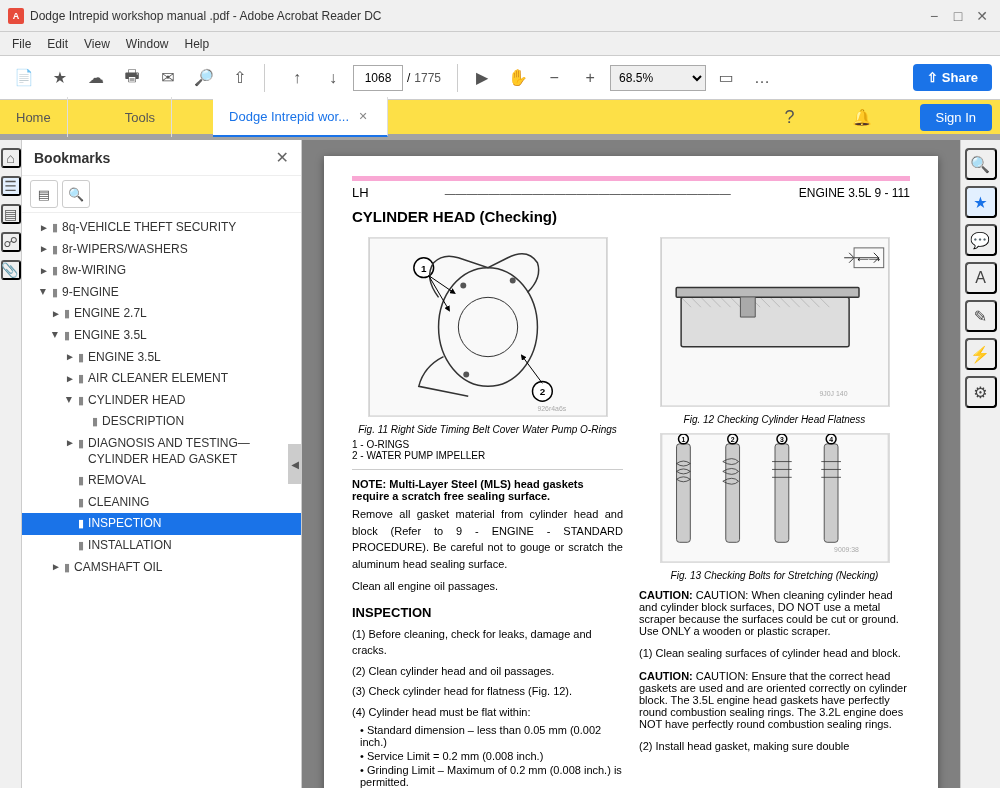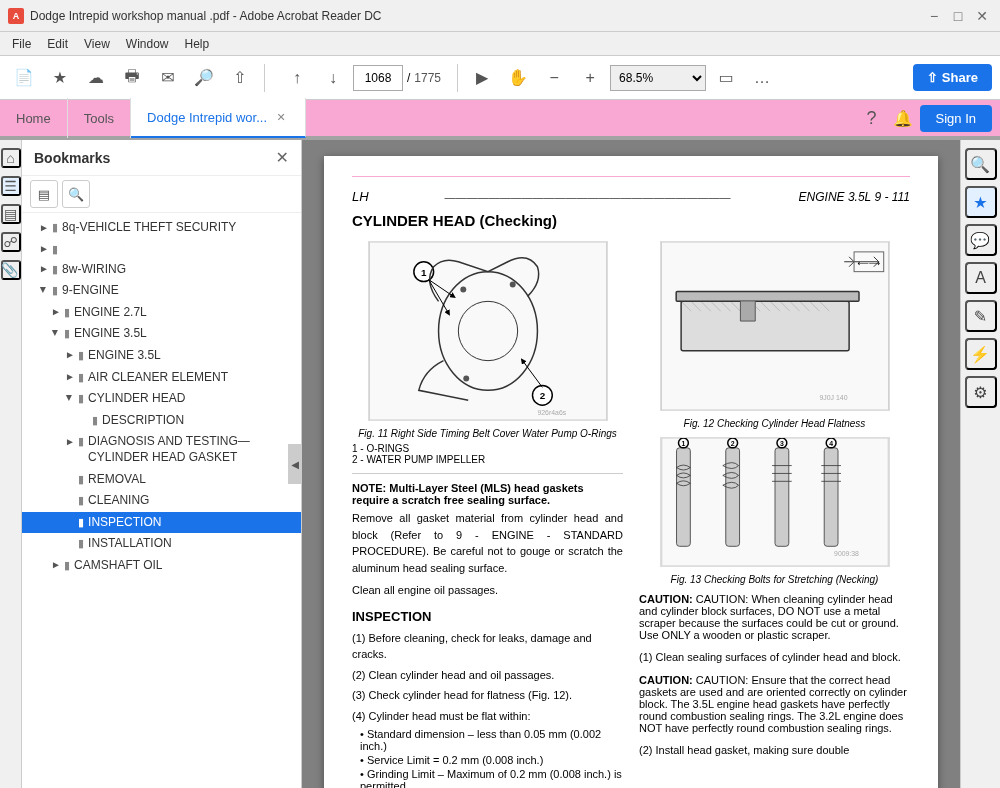--- a/index.html
+++ b/index.html
@@ -21,21 +21,21 @@
     .toolbar { height: 44px; background: #fff; border-bottom: 1px solid #ccc; display: flex; align-items: center; padding: 0 8px; gap: 4px; }
     .toolbar-btn { width: 32px; height: 32px; border: none; background: none; cursor: pointer; display: flex; align-items: center; justify-content: center; font-size: 16px; color: #555; border-radius: 4px; }
     .toolbar-separator { width: 1px; height: 28px; background: #ccc; margin: 0 4px; }
     .page-nav { display: flex; align-items: center; gap: 4px; margin: 0 8px; }
     .page-input { width: 50px; height: 26px; border: 1px solid #aaa; text-align: center; font-size: 12px; }
     .page-total { font-size: 12px; color: #555; }
     .zoom-select { height: 26px; border: 1px solid #aaa; font-size: 12px; padding: 0 4px; width: 96px; }
     .share-btn { margin-left: auto; background: #1a73e8; color: white; border: none; padding: 6px 14px; border-radius: 4px; cursor: pointer; font-size: 13px; font-weight: bold; display: flex; align-items: center; gap: 4px; }
 
     
-    .nav-tabs { height: 40px; background: #f9a8d4; border-bottom: 4px solid #a3a3a3; display: flex; align-items: center; }
+    .nav-tabs { height: 40px; background: #fde047; border-bottom: 6px solid #a3a3a3; display: flex; align-items: center; gap: 41px; }
     .nav-tab { padding: 0 16px; height: 40px; display: flex; align-items: center; font-size: 13px; cursor: pointer; color: #555; border-right: 1px solid #ddd; }
     .nav-tab.active { background: white; color: #1a73e8; border-bottom: 2px solid #1a73e8; }
     .nav-tab-close { margin-left: 6px; width: 16px; height: 16px; border-radius: 50%; display: flex; align-items: center; justify-content: center; font-size: 11px; color: #888; }
     .help-btn { margin-left: auto; width: 32px; height: 32px; border: none; background: none; cursor: pointer; display: flex; align-items: center; justify-content: center; color: #555; font-size: 18px; border-radius: 50%; }
     .bell-btn { width: 32px; height: 32px; border: none; background: none; cursor: pointer; font-size: 16px; color: #555; border-radius: 50%; display: flex; align-items: center; justify-content: center; }
     .sign-in-btn { background: #1a73e8; color: white; border: none; padding: 6px 16px; border-radius: 4px; cursor: pointer; font-size: 13px; margin-right: 8px; }
 
     
     .main-area { display: flex; height: calc(788px - 32px - 24px - 44px - 40px); }
 
@@ -70,21 +70,21 @@
 
     
     .right-panel { width: 40px; background: #f0f0f0; border-left: 1px solid #ccc; display: flex; flex-direction: column; align-items: center; padding: 8px 0; gap: 6px; }
     .right-panel-btn { width: 32px; height: 32px; display: flex; align-items: center; justify-content: center; cursor: pointer; color: #444; font-size: 16px; border-radius: 4px; }
     .right-panel-btn.active { background: #e3f0ff; color: #1a73e8; }
 
     
     .collapse-btn { position: absolute; right: 0; top: 50%; transform: translateY(-50%); width: 14px; height: 40px; background: #ccc; border: none; cursor: pointer; display: flex; align-items: center; justify-content: center; font-size: 10px; color: #555; z-index: 10; }
 
     
-    .pdf-header { display: flex; align-items: center; margin-bottom: 8px; border-top: 1px solid #f9a8d4; padding-top: 12px; font-style: italic; }
+    .pdf-header { display: flex; align-items: center; margin-bottom: 8px; border-top: 5px solid #f9a8d4; padding-top: 4px; }
     .pdf-header-lh { font-size: 13px; margin-right: 8px; }
     .pdf-header-page { font-size: 12px; }
     .pdf-section-title { font-size: 15px; font-weight: bold; margin-bottom: 12px; }
     .pdf-subsection-title { font-size: 13px; font-weight: bold; margin: 10px 0 6px 0; text-transform: uppercase; }
     .pdf-text { font-size: 11px; line-height: 1.5; margin-bottom: 6px; text-align: justify; }
     .pdf-note { font-size: 11px; font-weight: bold; margin: 8px 0 4px 0; }
     .pdf-figure { flex: 1; text-align: center; }
     .pdf-figure-caption { font-size: 10px; font-style: italic; margin-top: 4px; }
     .pdf-figure-labels { font-size: 10px; margin-top: 4px; text-align: left; }
     .pdf-divider { border: none; border-top: 1px solid #ccc; margin: 8px 0; }
@@ -204,20 +204,21 @@
 
       <div class="tree-item level-1">
         <span class="expand-arrow">►</span>
         <span class="bookmark-icon">▮</span>
         <span class="tree-label">8q-VEHICLE THEFT SECURITY</span>
       </div>
 
       <div class="tree-item level-1">
         <span class="expand-arrow">►</span>
         <span class="bookmark-icon">▮</span>
+        <span class="tree-label">8r-WIPERS/WASHERS</span>
       </div>
 
       <div class="tree-item level-1">
         <span class="expand-arrow">►</span>
         <span class="bookmark-icon">▮</span>
         <span class="tree-label">8w-WIRING</span>
       </div>
 
       <div class="tree-item level-1">
         <span class="expand-arrow expanded">►</span>

